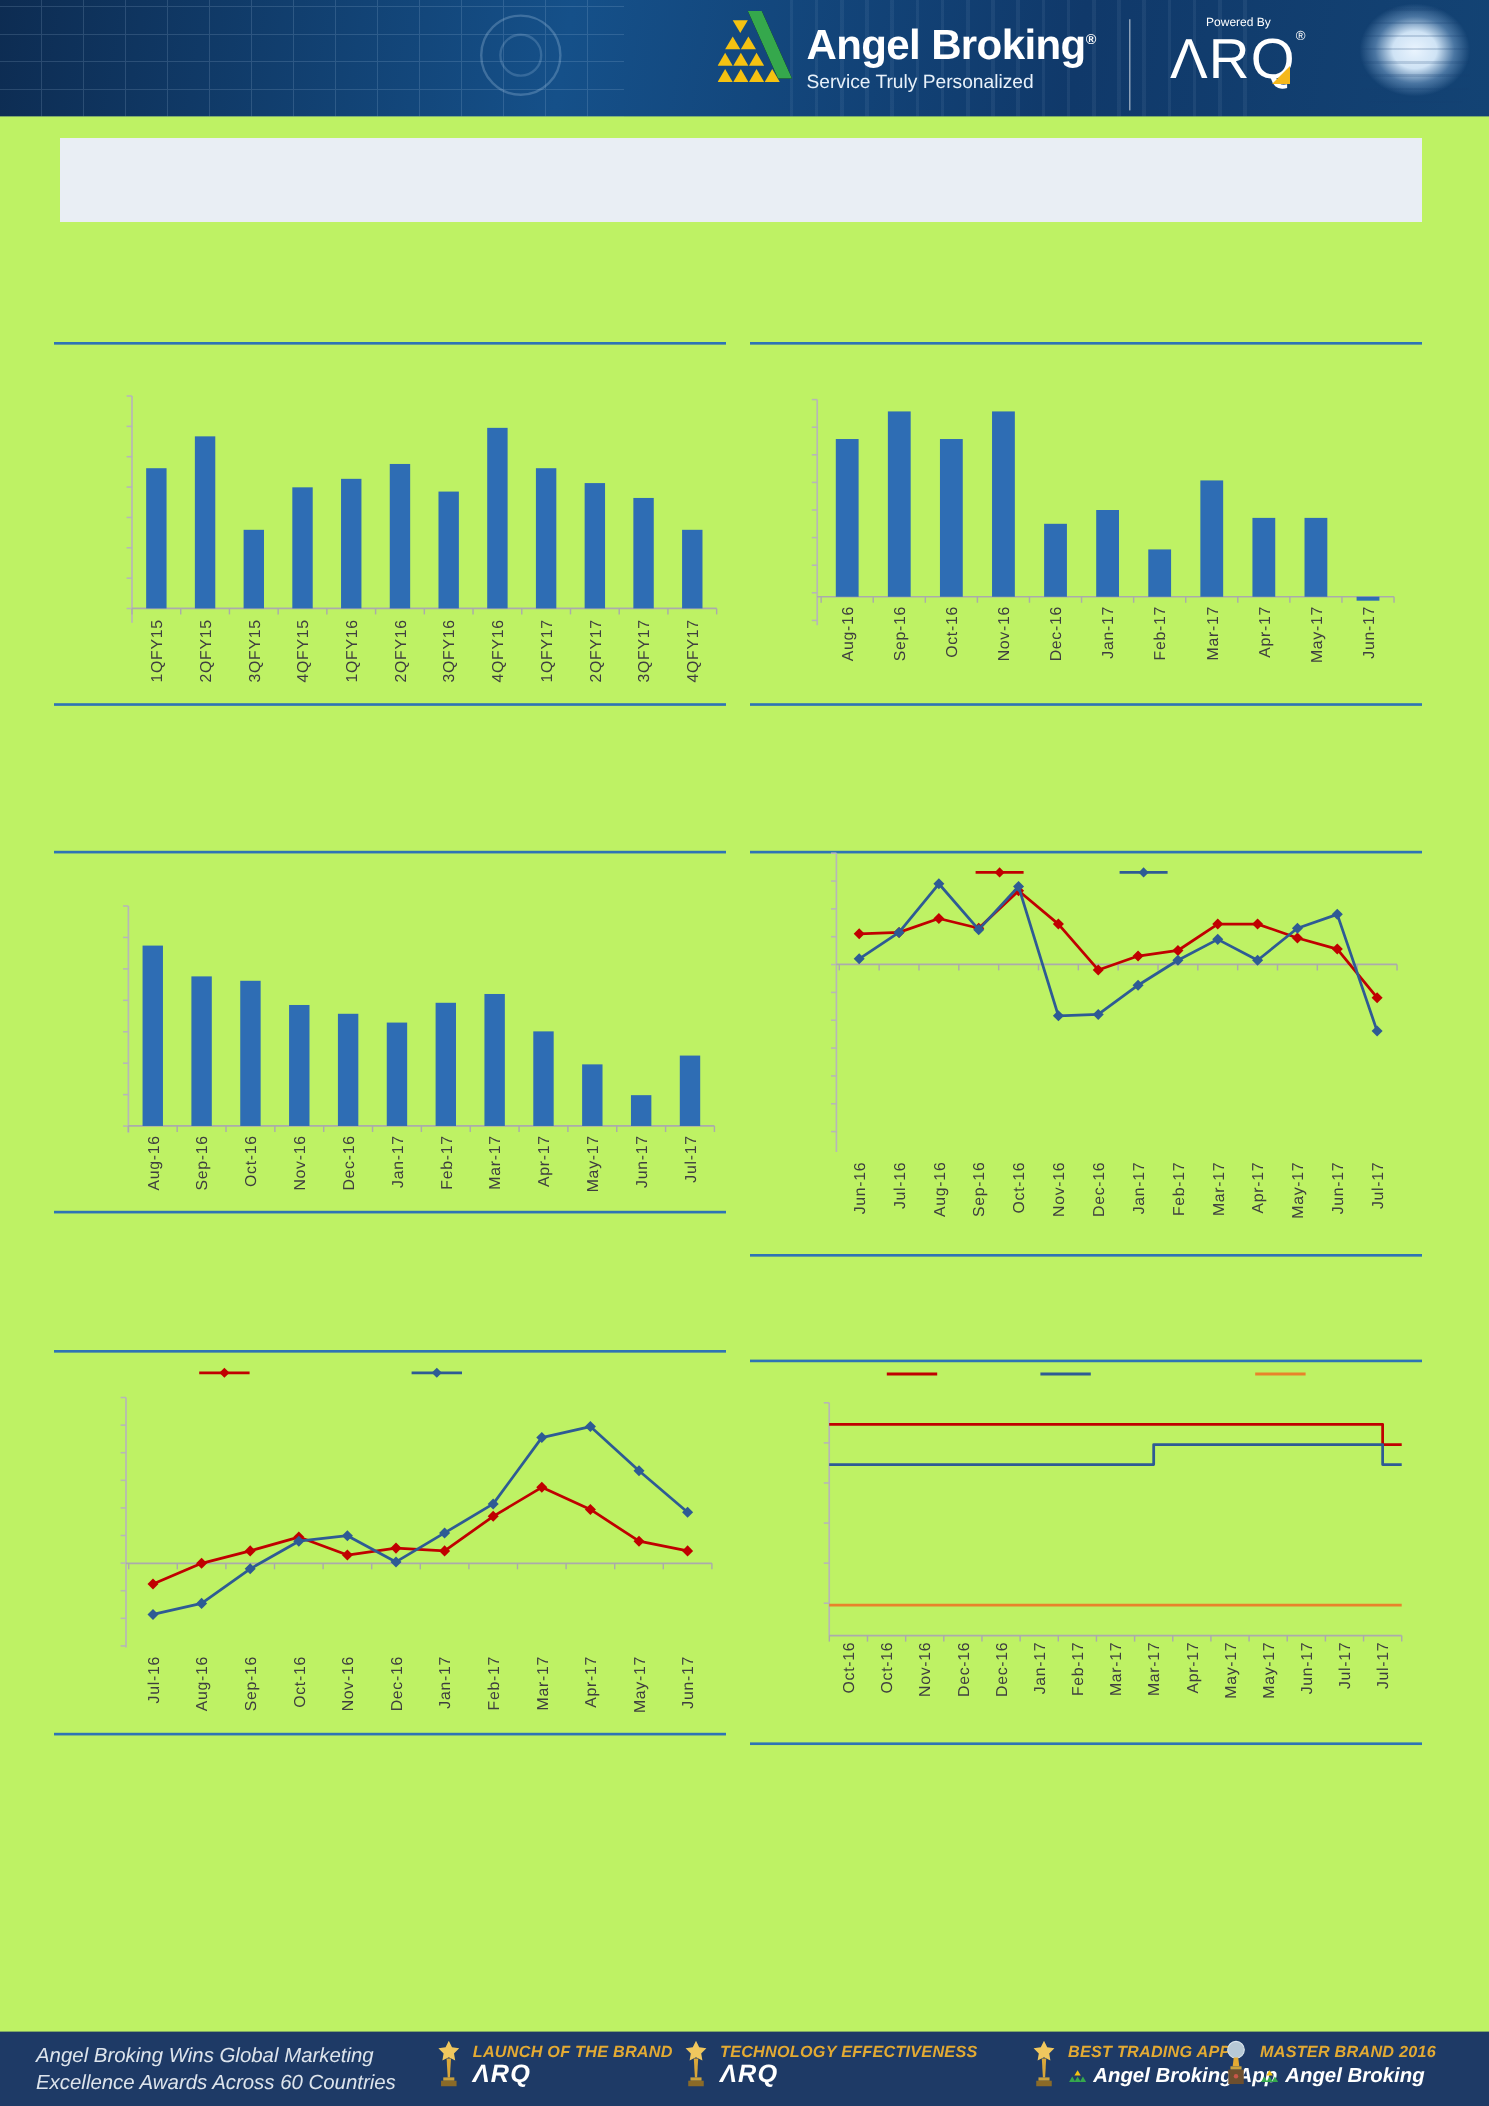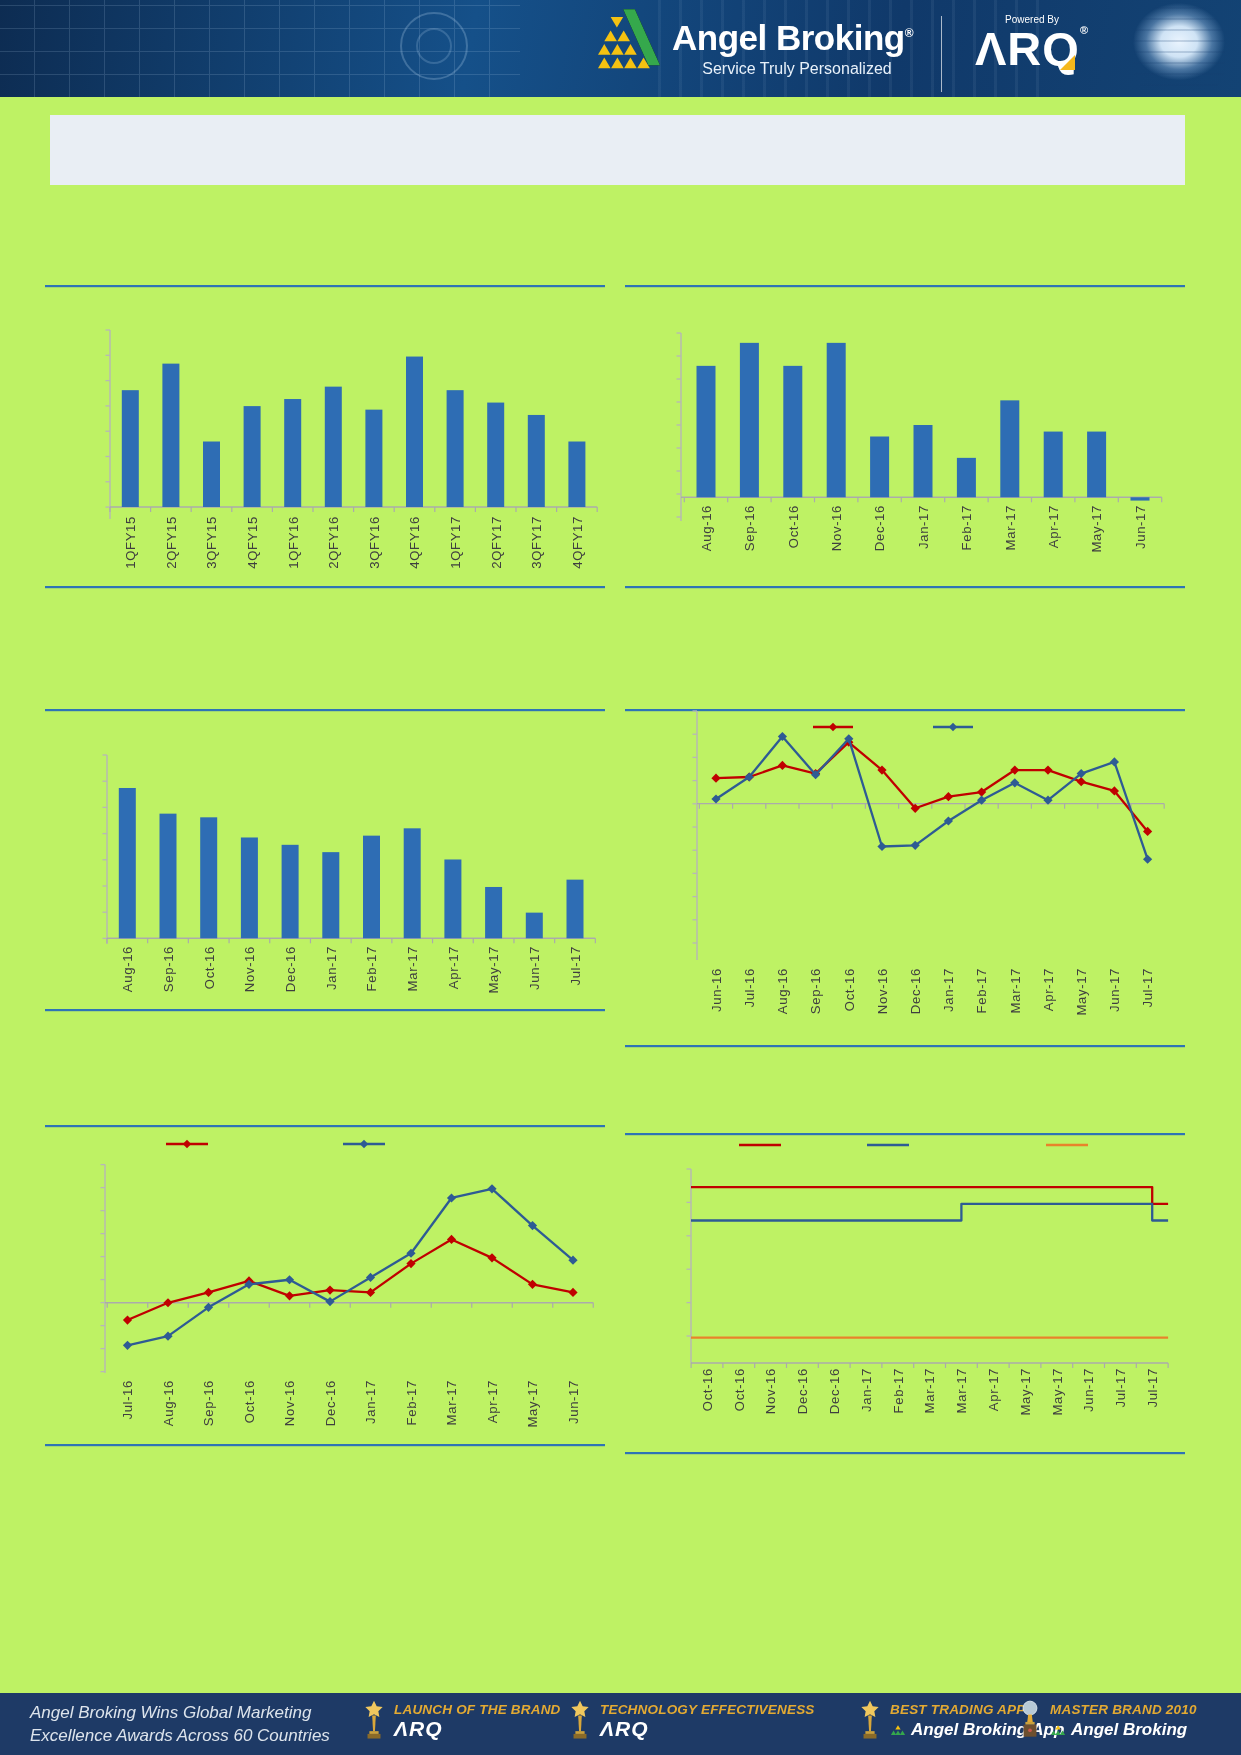--- a/index.html
+++ b/index.html
@@ -13,25 +13,25 @@
          repeating-linear-gradient(90deg,transparent 0 34px,#bcd8f2 34px 35px),
          repeating-linear-gradient(0deg,transparent 0 22px,#bcd8f2 22px 23px);}
   .hdr .ring{position:absolute;left:400px;top:12px;width:64px;height:64px;border:2px solid rgba(190,220,245,.25);border-radius:50%;}
   .hdr .ring2{position:absolute;left:416px;top:28px;width:32px;height:32px;border:2px solid rgba(190,220,245,.2);border-radius:50%;}
   .hdr .streaks{position:absolute;left:640px;top:0;width:400px;height:97px;opacity:.35;
        background:repeating-linear-gradient(90deg,transparent 0 18px,rgba(215,235,255,.18) 18px 21px);}
   .logo-wrap{position:absolute;left:598px;top:8px;}
   .brand-block{position:absolute;left:672px;top:18px;width:250px;}
   .brand{color:#fff;font-size:35px;font-weight:bold;letter-spacing:-.5px;white-space:nowrap;}
   .brand sup{font-size:12px;}
-  .tagline{color:#e8f1fa;font-size:16px;text-align:center;margin-top:2px;}
+  .tagline{color:#e8f1fa;font-size:16px;text-align:left;margin-top:2px;}
   .vdiv{position:absolute;left:941px;top:16px;width:1px;height:76px;background:rgba(255,255,255,.65);}
   .pb-block{position:absolute;left:952px;top:14px;width:160px;text-align:center;color:#fff;}
   .pb{font-size:10px;}
-  .arq{font-size:47px;font-weight:bold;letter-spacing:1px;line-height:1.0;position:relative;display:inline-block;}
+  .arq{font-size:47px;font-weight:normal;letter-spacing:1px;line-height:1.0;position:relative;display:inline-block;}
   .arq sup{font-size:11px;vertical-align:top;}
   .q-tail{position:absolute;right:14px;bottom:2px;width:15px;height:15px;background:#f5b81c;
           clip-path:polygon(100% 0,100% 100%,0 100%);}
   .face{position:absolute;left:1133px;top:3px;width:92px;height:92px;border-radius:42% 42% 30% 30%;
         background:radial-gradient(closest-side at 50% 42%,#eaf4fe 0%,#cfe3f5 40%,rgba(130,170,210,.5) 72%,rgba(40,80,130,0) 100%);}
   .face:after{content:"";position:absolute;inset:0;
         background:repeating-linear-gradient(0deg,transparent 0 9px,rgba(20,60,110,.18) 9px 11px);border-radius:inherit;}
   
   .title-banner{position:absolute;left:50px;top:115px;width:1135px;height:70px;background:#e9eef4;}
   
@@ -498,21 +498,21 @@
 
     <div class="award" style="left:1018px">
       <svg width="24" height="44" viewBox="0 0 26 46">
         <circle cx="13" cy="9" r="7.5" fill="#b7c9d6" stroke="#dce7ef" stroke-width="1"></circle>
         <path d="M11 16 L15 16 L16 24 L10 24 Z" fill="#e3aa33"></path>
         <rect x="8" y="24" width="10" height="3" fill="#caa13c"></rect>
         <rect x="6" y="27" width="14" height="13" fill="#6d4f2f"></rect>
         <circle cx="13" cy="33" r="2" fill="#c9564a"></circle>
       </svg>
       <div>
-        <div class="atitle">MASTER BRAND 2010</div>
+        <div class="atitle">MASTER BRAND 2016</div>
         <div class="asub-sm">
           <svg width="16" height="13" viewBox="0 0 18 14">
             <polygon points="9,1 12,6 6,6" fill="#f5c211"></polygon>
             <polygon points="4,7 7,12 1,12" fill="#35a84c"></polygon>
             <polygon points="9,7 12,12 6,12" fill="#35a84c"></polygon>
             <polygon points="14,7 17,12 11,12" fill="#35a84c"></polygon>
           </svg>
           <span>Angel Broking</span>
         </div>
       </div>

